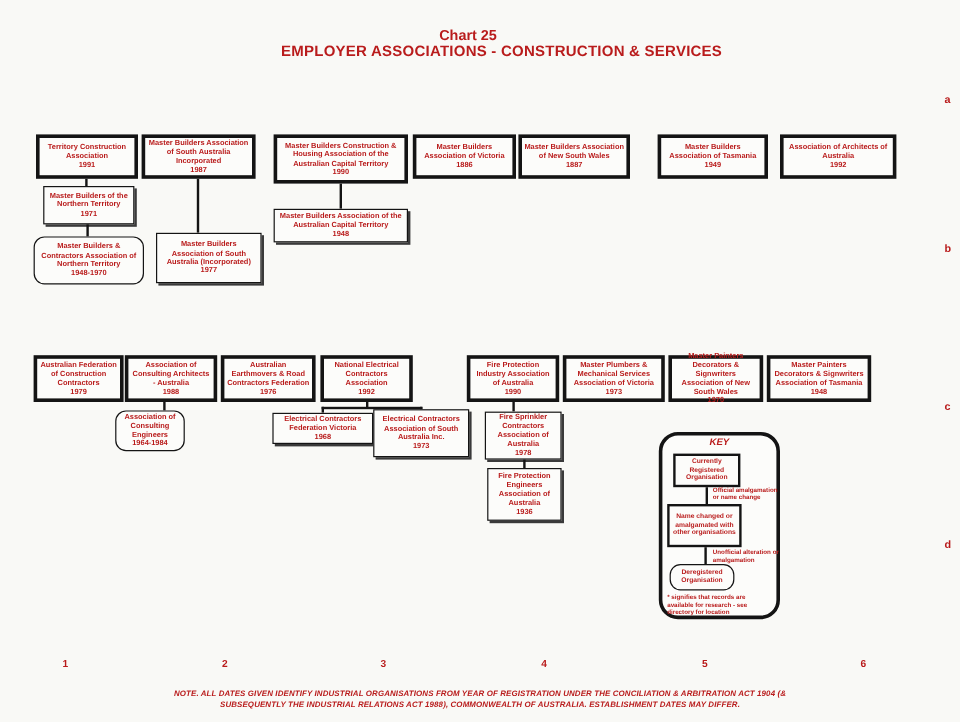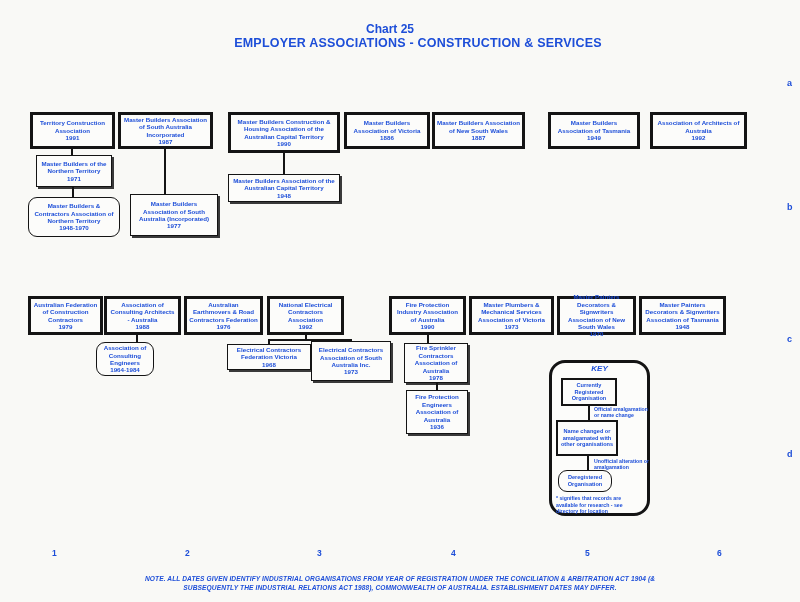--- a/index.html
+++ b/index.html
@@ -1,17 +1,17 @@
 <!DOCTYPE html>
 <html><head>
 <meta charset="utf-8">
 <style>
   html,body{margin:0;padding:0;}
   body{background:#e9e9e6;font-family:"Liberation Sans",sans-serif;}
-  #page{position:relative;width:800px;height:602px;background:#f9f9f6;overflow:hidden;color:#1d4ed8;}
+  #page{position:relative;width:800px;height:602px;background:#f9f9f6;overflow:hidden;color:#b91c1c;}
   .title1{position:absolute;top:22px;left:0;width:780px;text-align:center;font-size:12px;font-weight:bold;}
   .title2{position:absolute;top:36px;left:0;width:780px;text-align:center;font-size:12.5px;font-weight:bold;letter-spacing:.2px;padding-left:28px;}
   .box{position:absolute;box-sizing:border-box;border:3px solid #141414;background:#fcfcfa;
        display:flex;flex-direction:column;align-items:center;justify-content:center;
        text-align:center;font-weight:bold;font-size:6.2px;line-height:1.2;padding:1px 2px;}
   .thin{border-width:1.5px;box-shadow:2px 2px 0 #3a3a3a;}
   .round{border-width:1.5px;border-radius:9px;box-shadow:none;}
   .vline,.hline{position:absolute;background:#141414;}
   .vline{width:1.5px;}
   .hline{height:1.5px;}

